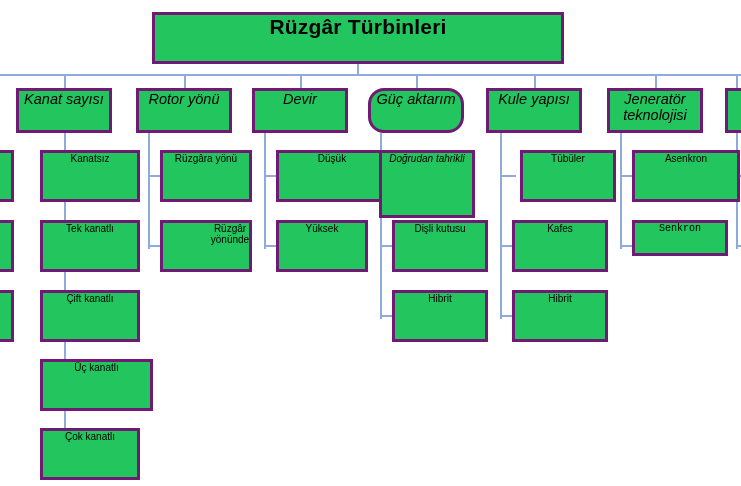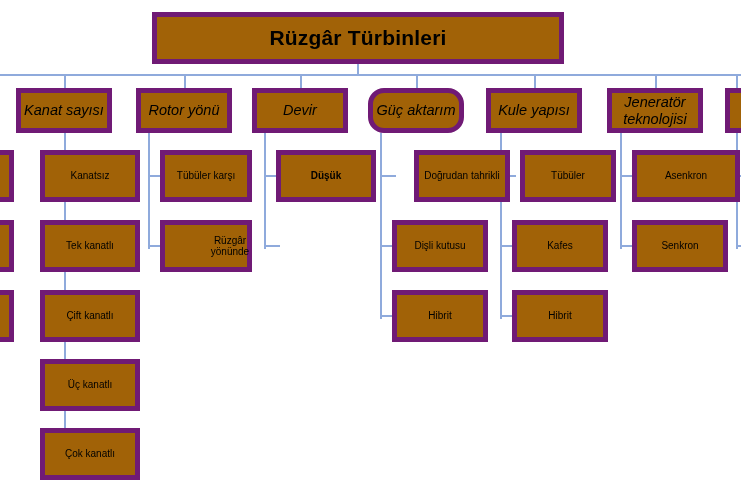--- a/index.html
+++ b/index.html
@@ -12,25 +12,24 @@
   }
   #canvas {
     position: relative;
     width: 741px;
     height: 486px;
     background: #ffffff;
     overflow: hidden;
   }
   .box {
     position: absolute;
-    background: #a16207;
-    border: 5px solid #701a75;
+    background: #22c55e;
+    border: 3px solid #701a75;
     box-sizing: border-box;
     display: flex;
-    align-items: center;
     justify-content: center;
     text-align: center;
     color: #000000;
     line-height: 1.12;
     z-index: 3;
   }
   .box-root {
     font-size: 21px;
     font-weight: bold;
     letter-spacing: 0.2px;
@@ -116,21 +115,21 @@
 
   <div class="box box-leaf" style="left:40px; top:150px; width:100px; height:52px;">
     <span>Kanatsız</span>
   </div>
   <div class="box box-leaf" style="left:40px; top:220px; width:100px; height:52px;">
     <span>Tek kanatlı</span>
   </div>
   <div class="box box-leaf" style="left:40px; top:290px; width:100px; height:52px;">
     <span>Çift kanatlı</span>
   </div>
-  <div class="box box-leaf" style="left:40px; top:359px; width:100px; height:52px;">
+  <div class="box box-leaf" style="left:40px; top:359px; width:113px; height:52px;">
     <span>Üç kanatlı</span>
   </div>
   <div class="box box-leaf" style="left:40px; top:428px; width:100px; height:52px;">
     <span>Çok kanatlı</span>
   </div>
 
   <div class="box box-leaf cut-left" style="left:-86px; top:150px; width:100px; height:52px;">
     <span></span>
   </div>
   <div class="box box-leaf cut-left" style="left:-86px; top:220px; width:100px; height:52px;">
@@ -138,40 +137,43 @@
   </div>
   <div class="box box-leaf cut-left" style="left:-86px; top:290px; width:100px; height:52px;">
     <span></span>
   </div>
 
   <div class="line line-v" style="left:148px; top:133px; height:116px;"></div>
   <div class="line line-h" style="left:148px; top:175px; width:16px;"></div>
   <div class="line line-h" style="left:148px; top:245px; width:16px;"></div>
 
   <div class="box box-leaf" style="left:160px; top:150px; width:92px; height:52px;">
-    <span>Tübüler karşı</span>
+    <span>Rüzgâra yönü</span>
   </div>
   <div class="box box-leaf" style="left:160px; top:220px; width:92px; height:52px;padding-left:48px;">
     <span>Rüzgâr yönünde</span>
   </div>
 
   <div class="line line-v" style="left:264px; top:133px; height:116px;"></div>
   <div class="line line-h" style="left:264px; top:175px; width:16px;"></div>
   <div class="line line-h" style="left:264px; top:245px; width:16px;"></div>
 
-  <div class="box box-leaf" style="left:276px; top:150px; width:100px; height:52px;font-weight:bold;">
+  <div class="box box-leaf" style="left:276px; top:150px; width:112px; height:52px;">
     <span>Düşük</span>
+  </div>
+  <div class="box box-leaf" style="left:276px; top:220px; width:92px; height:52px;">
+    <span>Yüksek</span>
   </div>
 
   <div class="line line-v" style="left:380px; top:133px; height:186px;"></div>
   <div class="line line-h" style="left:380px; top:175px; width:16px;"></div>
   <div class="line line-h" style="left:380px; top:245px; width:16px;"></div>
   <div class="line line-h" style="left:380px; top:315px; width:16px;"></div>
 
-  <div class="box box-leaf" style="left:414px; top:150px; width:96px; height:52px;">
+  <div class="box box-leaf" style="left:379px; top:150px; width:96px; height:68px;font-style:italic;">
     <span>Doğrudan tahrikli</span>
   </div>
   <div class="box box-leaf" style="left:392px; top:220px; width:96px; height:52px;">
     <span>Dişli kutusu</span>
   </div>
   <div class="box box-leaf" style="left:392px; top:290px; width:96px; height:52px;">
     <span>Hibrit</span>
   </div>
 
   <div class="line line-v" style="left:500px; top:133px; height:186px;"></div>
@@ -189,21 +191,21 @@
     <span>Hibrit</span>
   </div>
 
   <div class="line line-v" style="left:620px; top:133px; height:116px;"></div>
   <div class="line line-h" style="left:620px; top:175px; width:16px;"></div>
   <div class="line line-h" style="left:620px; top:245px; width:16px;"></div>
 
   <div class="box box-leaf" style="left:632px; top:150px; width:108px; height:52px;">
     <span>Asenkron</span>
   </div>
-  <div class="box box-leaf" style="left:632px; top:220px; width:96px; height:52px;">
+  <div class="box box-leaf" style="left:632px; top:220px; width:96px; height:36px;font-family:Liberation Mono, monospace;">
     <span>Senkron</span>
   </div>
 
   <div class="line line-v" style="left:736px; top:133px; height:116px;"></div>
   <div class="line line-h" style="left:736px; top:175px; width:5px;"></div>
   <div class="line line-h" style="left:736px; top:245px; width:5px;"></div>
 
 </div>
 
 </body></html>

